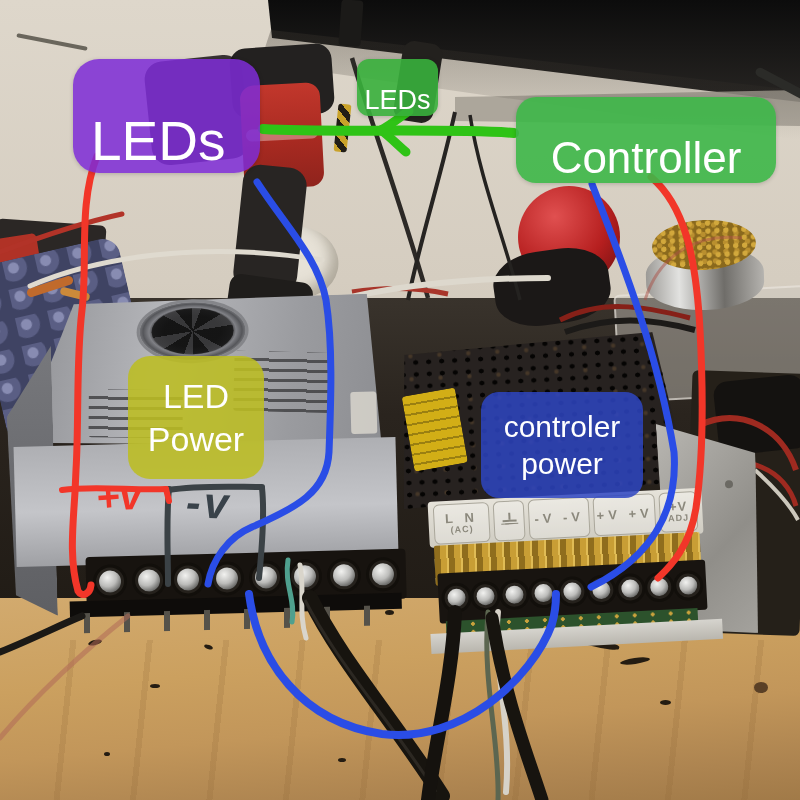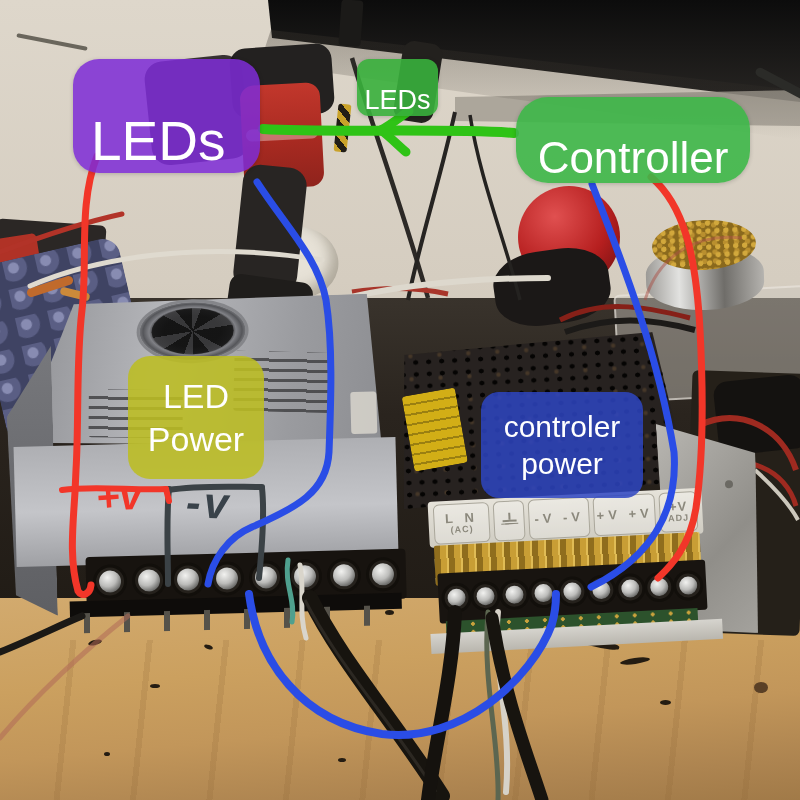--- a/index.html
+++ b/index.html
@@ -254,21 +254,21 @@
     </g>
   </svg>
 
   <div class="abs tagbox" style="left:73px;top:52px;width:169px;height:114px;border-radius:26px;
               background:rgba(126,44,214,.86);justify-content:flex-start;padding-left:18px;">
     <span style="font-size:55px;">LEDs</span>
   </div>
   <div class="abs tagbox" style="left:357px;top:52px;width:81px;height:57px;border-radius:12px;background:rgba(56,176,60,.9);">
     <span style="font-size:27px;">LEDs</span>
   </div>
-  <div class="abs tagbox" style="left:516px;top:90px;width:234px;height:86px;border-radius:32px;background:rgba(61,183,72,.9);">
+  <div class="abs tagbox" style="left:516px;top:90px;width:260px;height:86px;border-radius:20px;background:rgba(61,183,72,.9);">
     <span style="font-size:44px;">Controller</span>
   </div>
   <div class="abs tagcol" style="left:128px;top:356px;width:136px;height:123px;border-radius:22px;background:rgba(188,189,34,.88);">
     <span style="font-size:34px;">LED</span>
     <span style="font-size:34px;">Power</span>
   </div>
   <div class="abs tagcol" style="left:481px;top:392px;width:162px;height:106px;border-radius:18px;background:rgba(46,69,194,.85);">
     <span style="font-size:30px;">controler</span>
     <span style="font-size:30px;">power</span>
   </div>

